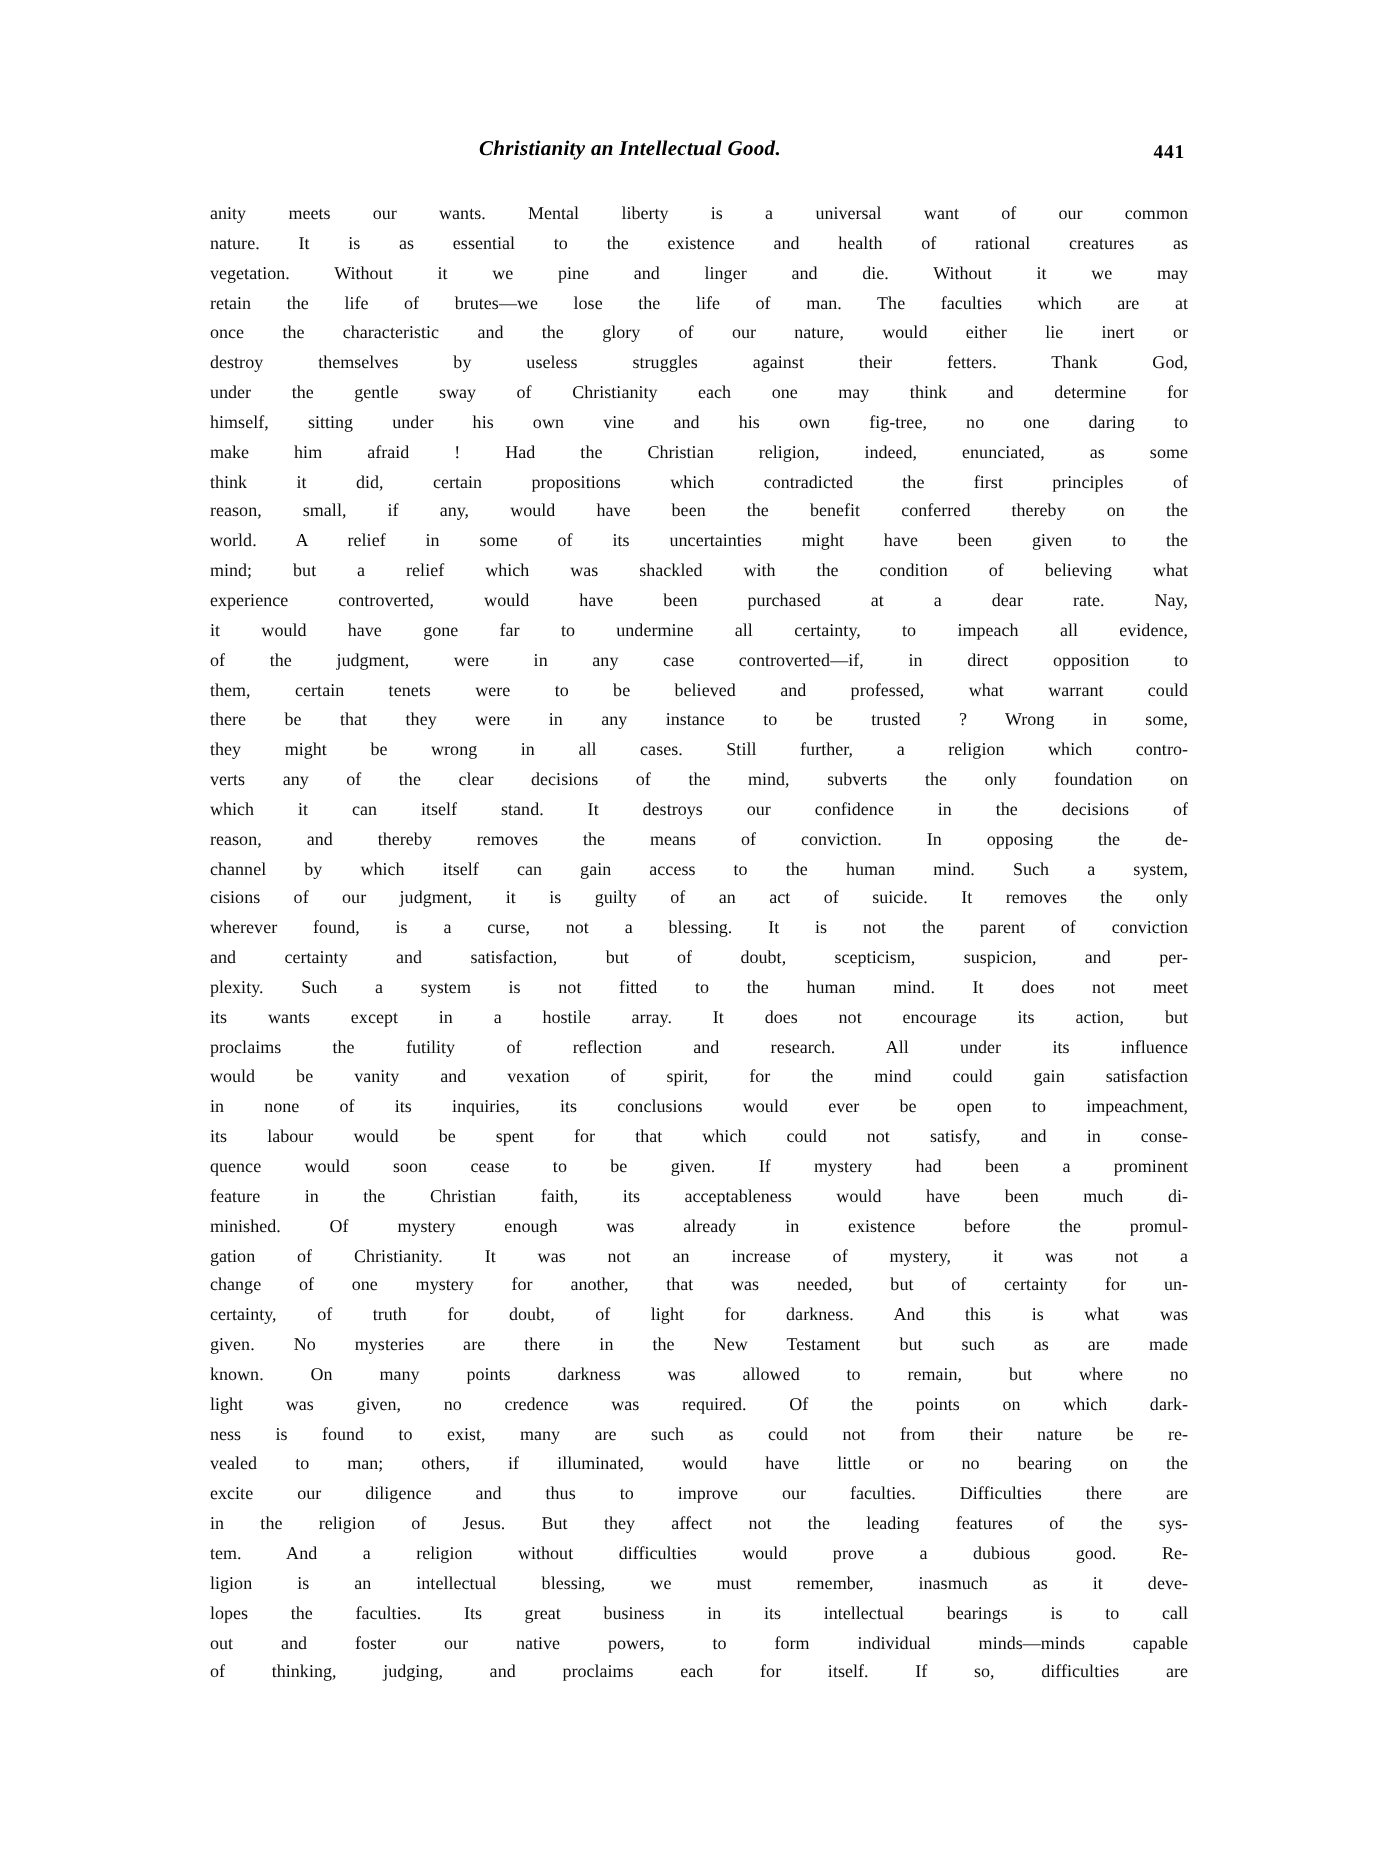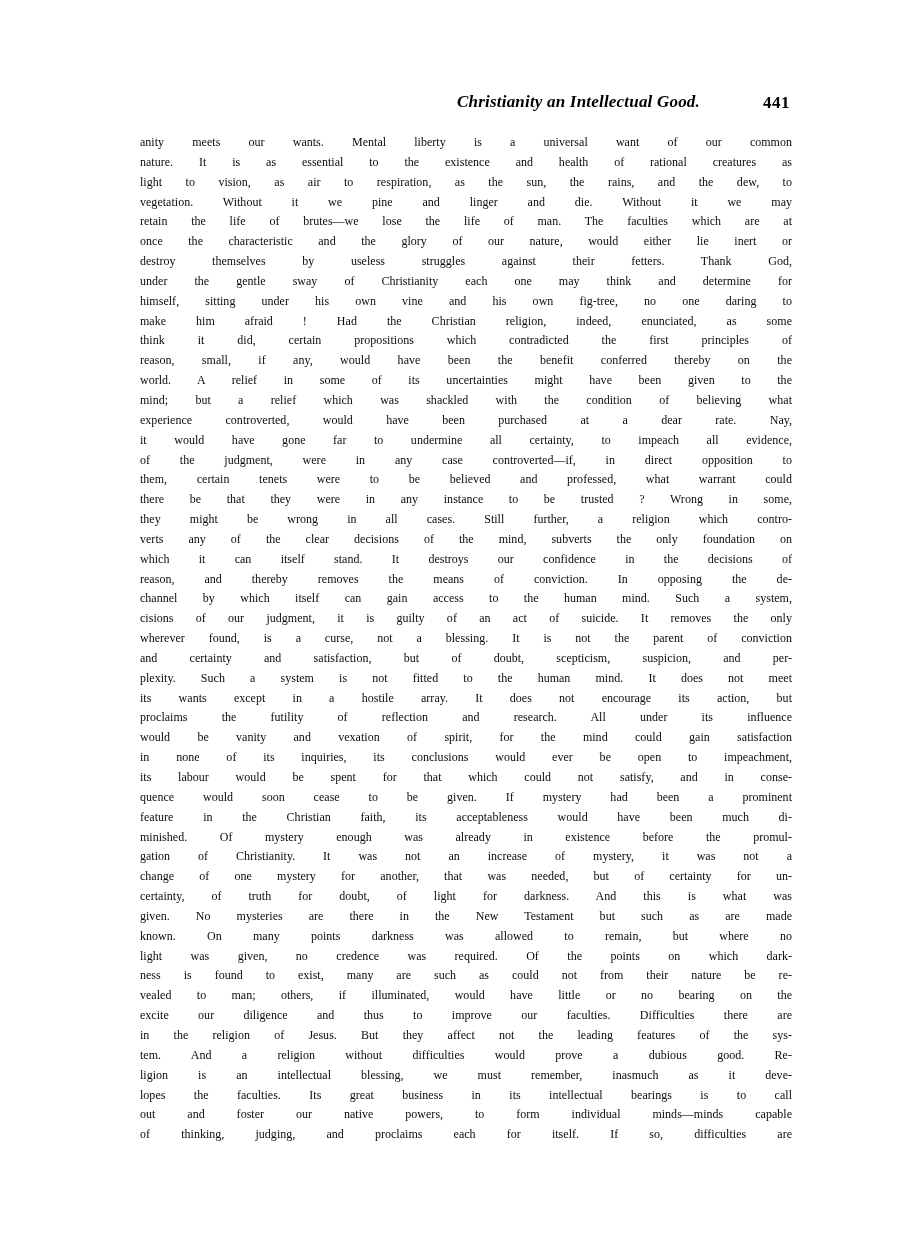--- a/index.html
+++ b/index.html
@@ -28,33 +28,33 @@
     left: 140px;
     top: 92px;
     width: 650px;
     height: 26px;
   }
   .running-head .rh-title {
     position: absolute;
     left: 0;
     top: 0;
     width: 560px;
-    text-align: right;
+    text-align: center;
     font-style: italic;
     font-weight: bold;
-    font-size: 17px;
+    font-size: 14px;
     letter-spacing: 0.2px;
     white-space: nowrap;
   }
   .running-head .rh-folio {
     position: absolute;
     right: 0;
     top: 1px;
     font-weight: bold;
-    font-size: 17px;
+    font-size: 13px;
     letter-spacing: 0.5px;
   }
 
   
   .text-block {
     position: absolute;
     left: 140px;
     top: 133px;
     width: 652px;
   }
@@ -79,21 +79,20 @@
 <div class="page">
 
   <div class="running-head">
     <div class="rh-title">Christianity an Intellectual Good.</div>
     <div class="rh-folio">441</div>
   </div>
 
   <div class="text-block">
       <div class="text-line just">anity meets our wants.    Mental liberty is a universal want of our common</div>
       <div class="text-line just">nature.    It is as essential to the existence and health of rational creatures as</div>
-      <div class="text-line just">light to vision, as air to respiration, as the sun, the rains, and the dew, to</div>
       <div class="text-line just">vegetation.    Without it we pine and linger and die.    Without it we may</div>
       <div class="text-line just">retain the life of brutes—we lose the life of man.    The faculties which are at</div>
       <div class="text-line just">once the characteristic and the glory of our nature, would either lie inert or</div>
       <div class="text-line just">destroy themselves by useless struggles against their fetters.    Thank God,</div>
       <div class="text-line just">under the gentle sway of Christianity each one may think and determine for</div>
       <div class="text-line just">himself, sitting under his own vine and his own fig-tree, no one daring to</div>
       <div class="text-line just">make him afraid !    Had the Christian religion, indeed, enunciated, as some</div>
       <div class="text-line just">think it did, certain propositions which contradicted the first principles of</div>
       <div class="text-line just">reason, small, if any, would have been the benefit conferred thereby on the</div>
       <div class="text-line just">world.    A relief in some of its uncertainties might have been given to the</div>

